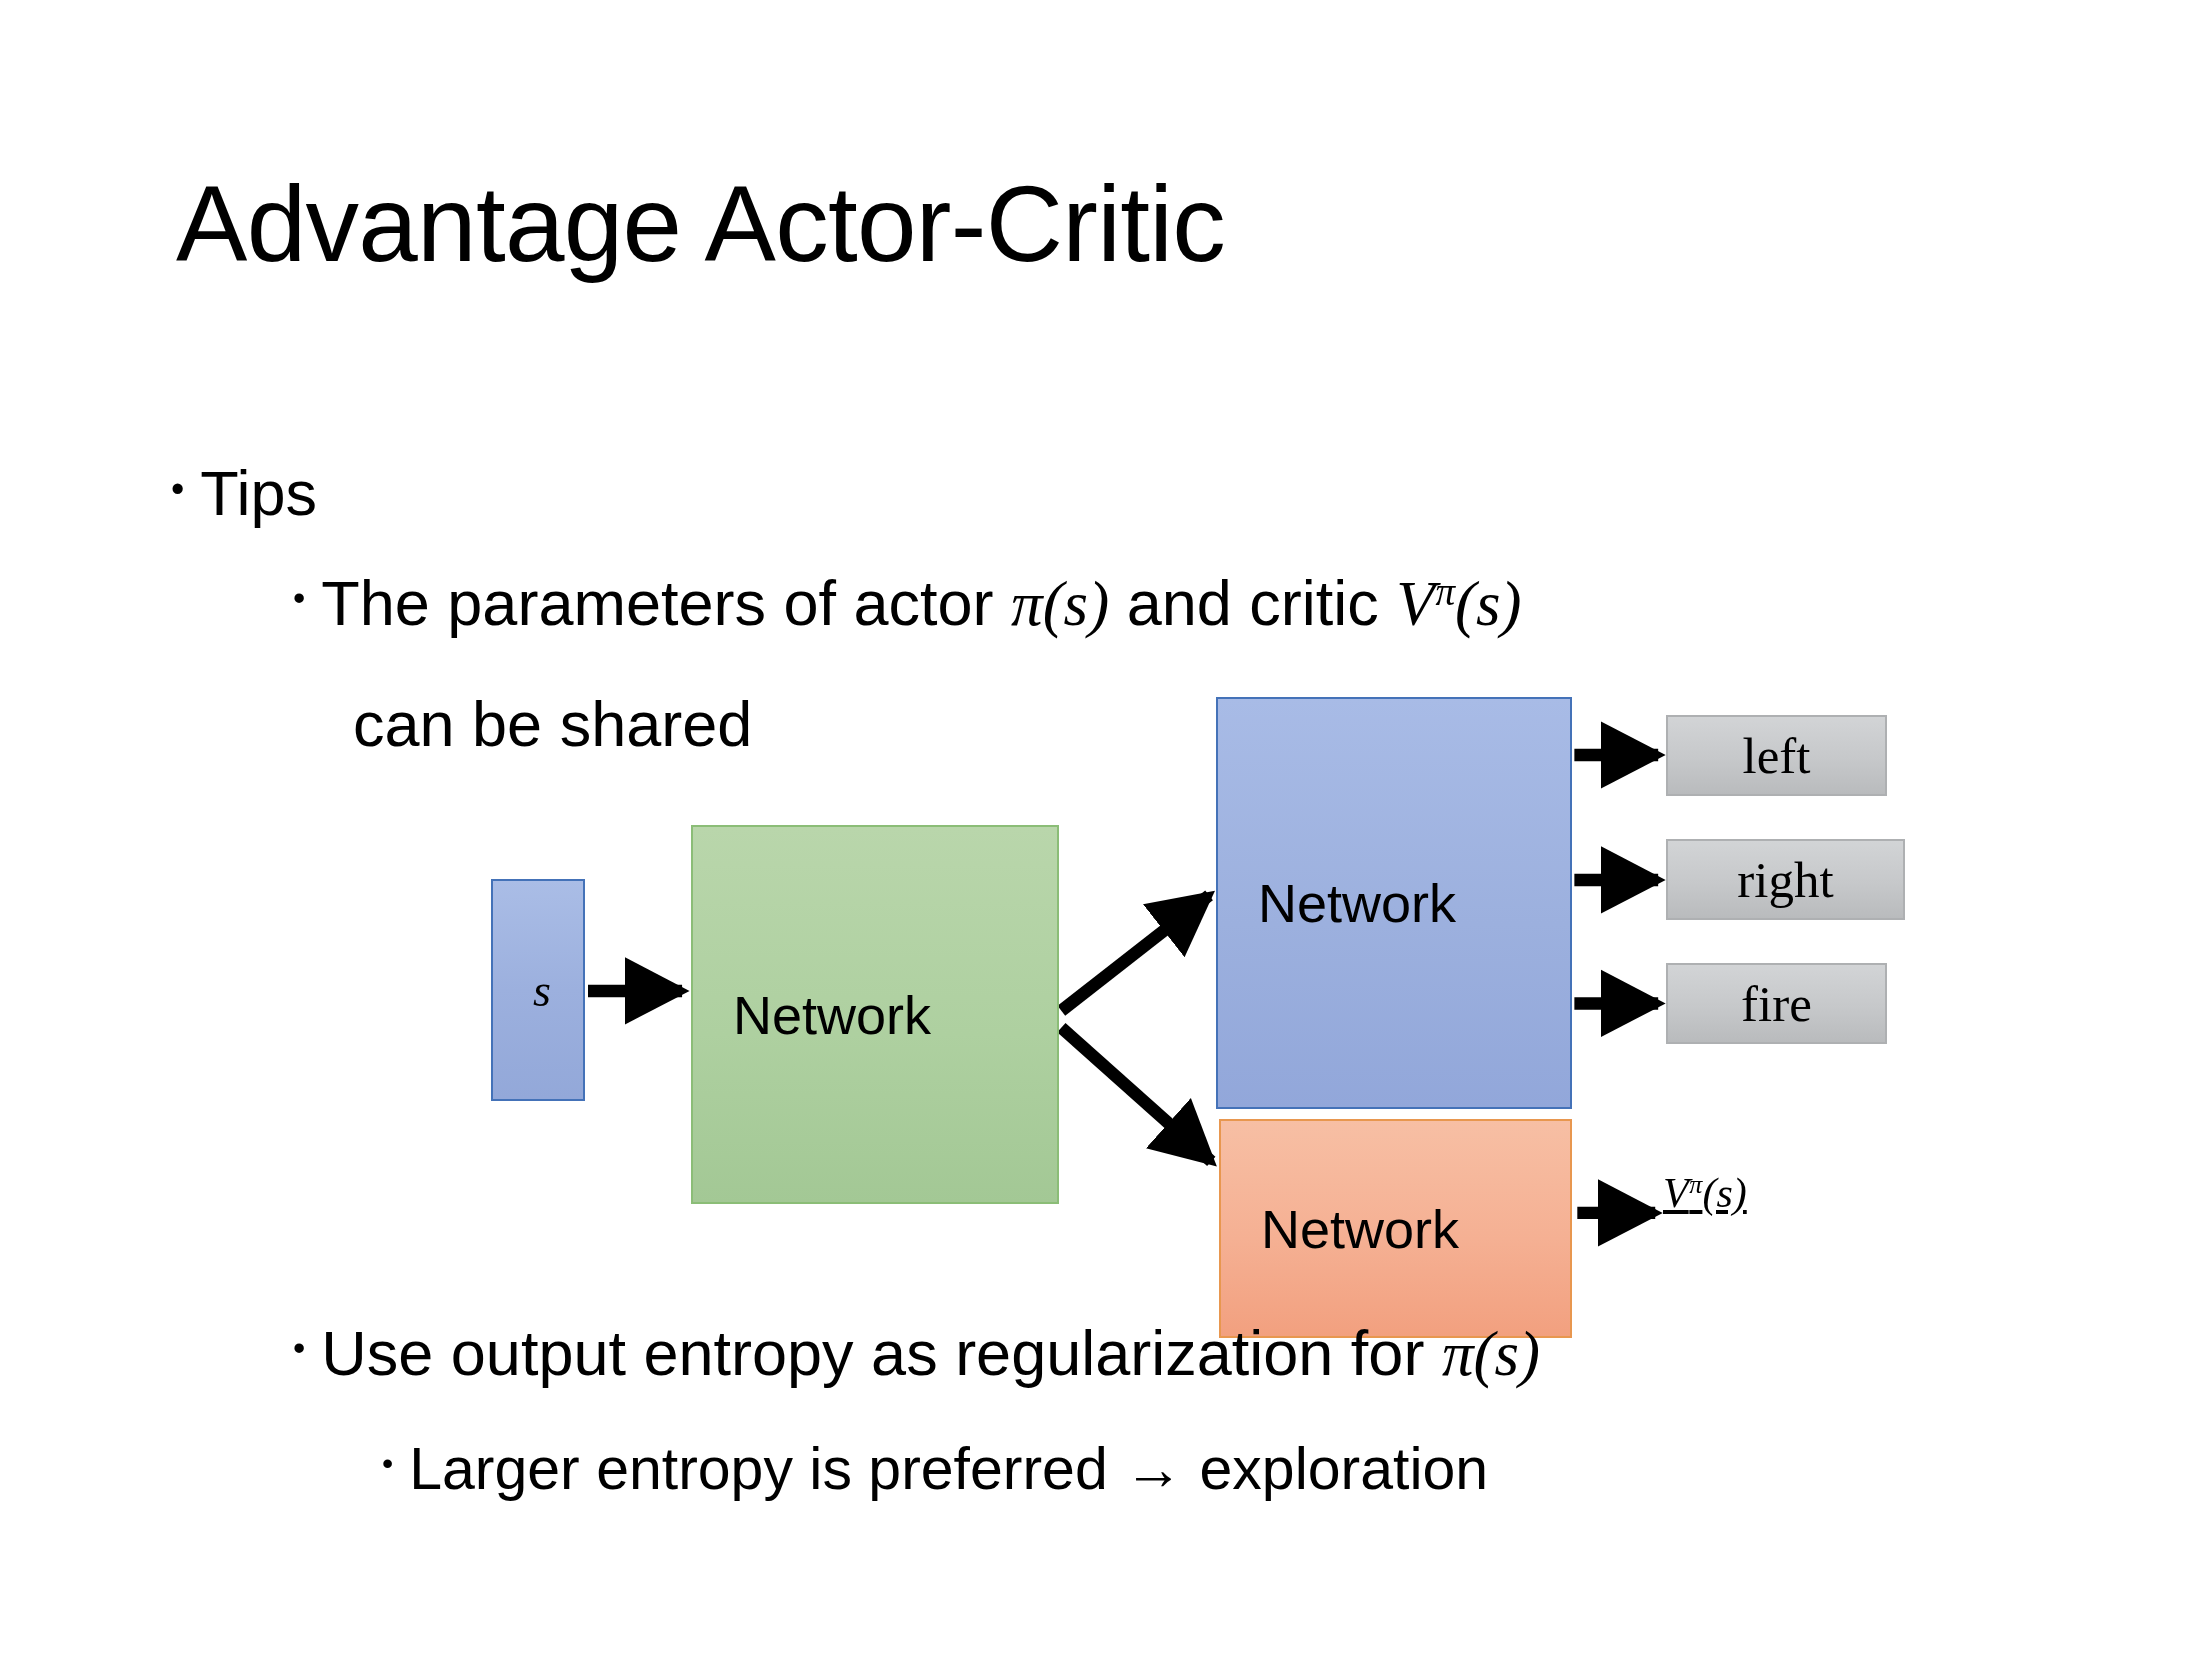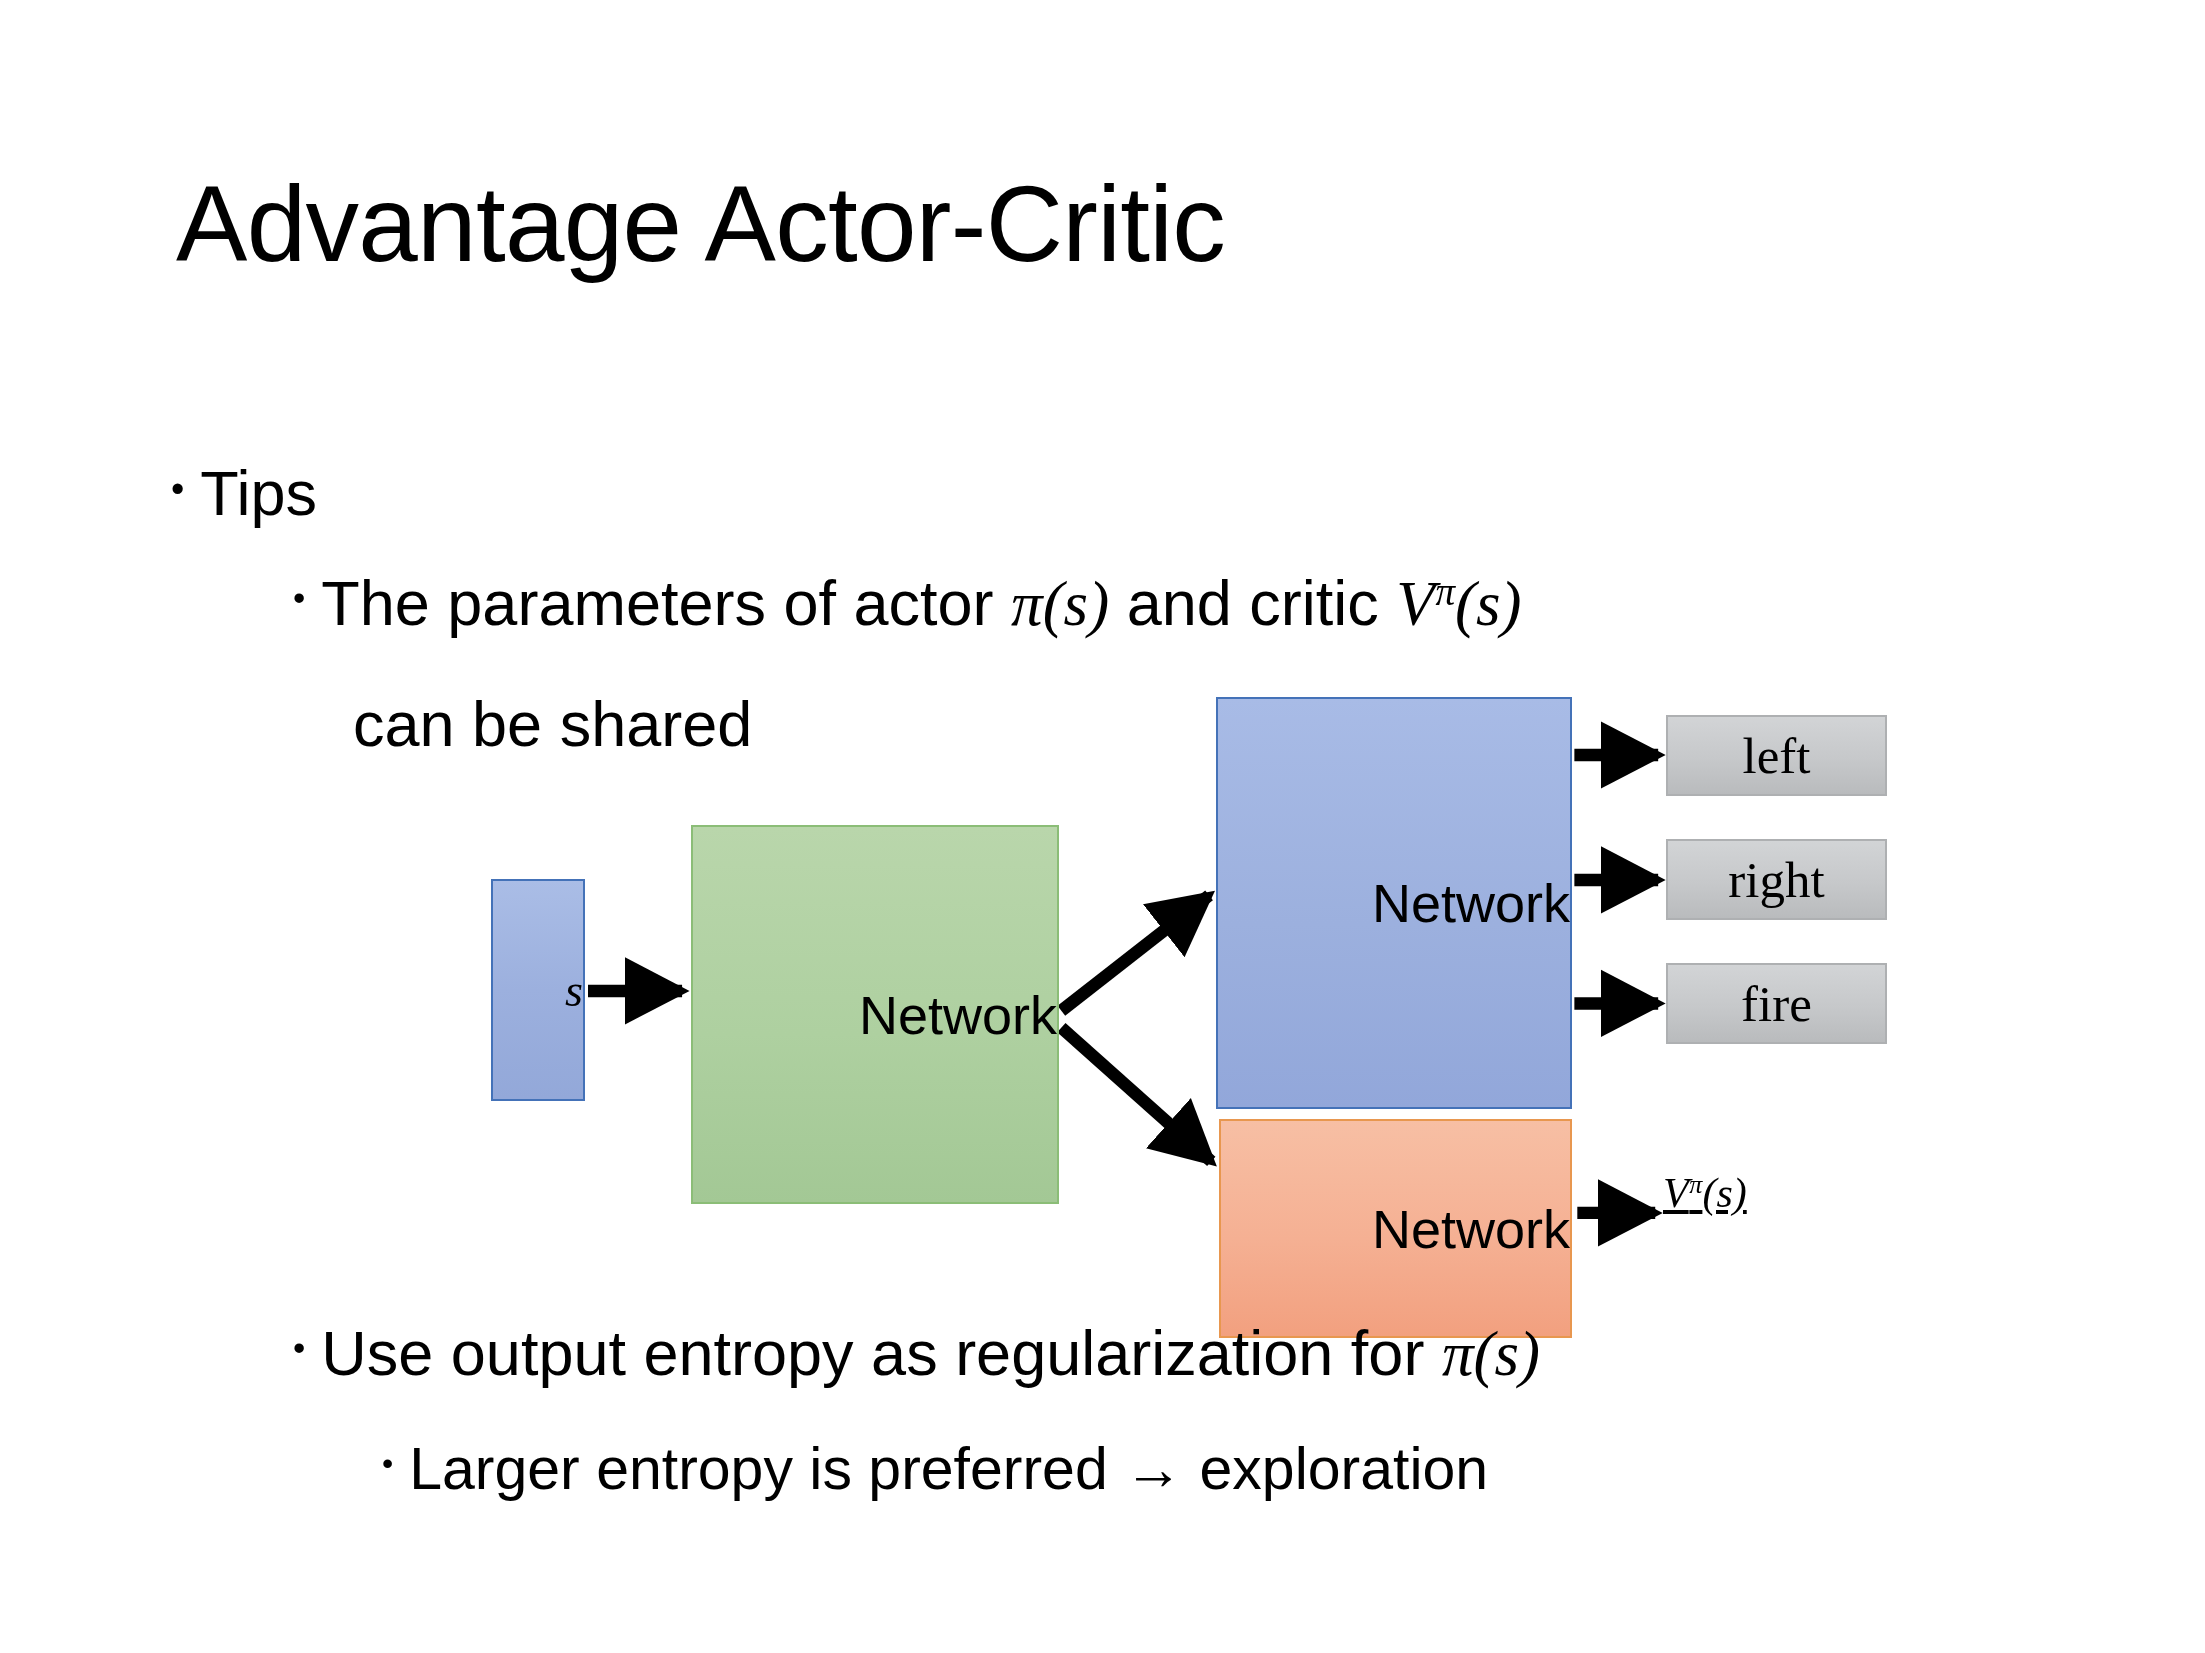--- a/index.html
+++ b/index.html
@@ -105,21 +105,21 @@
     top: 0;
     width: 2205px;
     height: 1654px;
     pointer-events: none;
   }
   .node {
     position: absolute;
     box-sizing: border-box;
     display: flex;
     align-items: center;
-    justify-content: flex-end;
+    justify-content: flex-start;
     font-family: "Liberation Sans", sans-serif;
     color: #000000;
     padding-left: 40px;
   }
 
   #node-s {
     left: 491px;
     top: 879px;
     width: 94px;
     height: 222px;
@@ -161,21 +161,21 @@
     display: flex;
     align-items: center;
     justify-content: center;
     background: linear-gradient(to bottom, #d2d4d6 0%, #c6c8ca 55%, #b9bbbd 100%);
     border: 2.2px solid #aeb0b2;
     font-family: "Liberation Serif", serif;
     font-size: 51px;
     color: #000000;
   }
   #out-left  { left: 1666px; top: 715px;  width: 221px; height: 81px; }
-  #out-right { left: 1666px; top: 839px; width: 221px; height: 81px; }
+  #out-right { left: 1666px; top: 839px; width: 239px; height: 81px; }
   #out-fire  { left: 1666px; top: 963px; width: 221px; height: 81px; }
 
   #vpi-label {
     position: absolute;
     left: 1663px;
     top: 1169px;
     font-size: 42px;
     white-space: nowrap;
     text-decoration: underline;
   }

